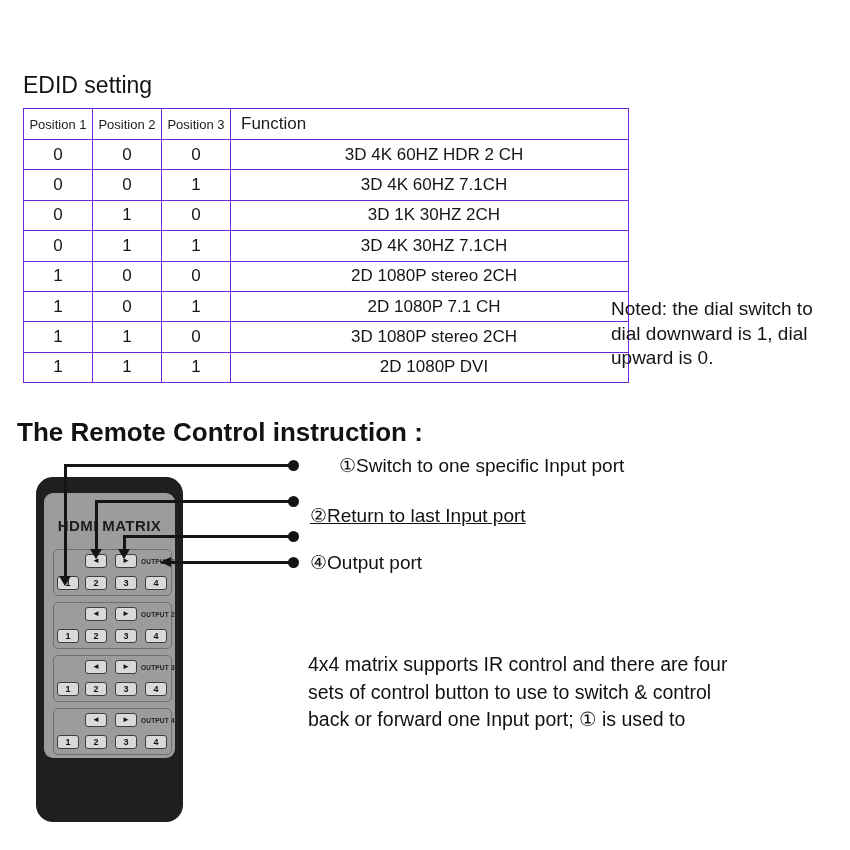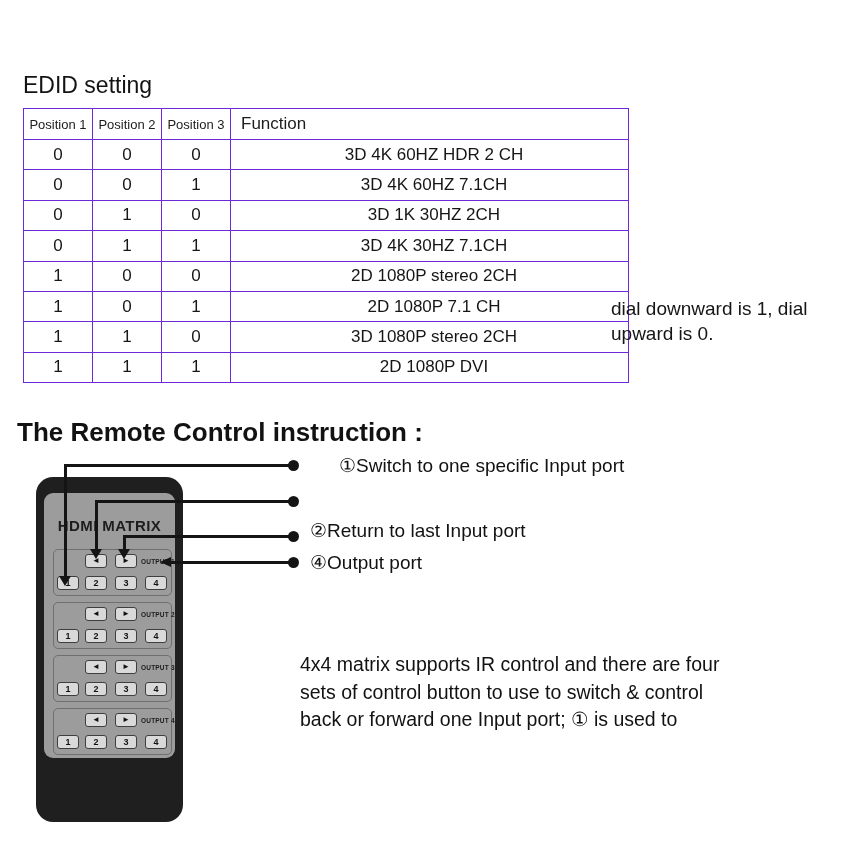--- a/index.html
+++ b/index.html
@@ -41,23 +41,23 @@
   .cl{position:absolute; background:#141414; z-index:5;}
   .cl-dot{position:absolute; width:11px; height:11px; border-radius:50%; background:#141414; z-index:5;}
   .cl-arrow-down{position:absolute; width:0; height:0; z-index:6;
           border-left:6.5px solid transparent; border-right:6.5px solid transparent;
           border-top:10px solid #141414;}
   .cl-arrow-left{position:absolute; width:0; height:0; z-index:6;
           border-top:5.5px solid transparent; border-bottom:5.5px solid transparent;
           border-right:11px solid #141414;}
   .callout-text{position:absolute; left:310px; font-size:19px; line-height:25px;
           color:#121212; white-space:nowrap;}
-  .ct1{top:453px;margin-left:29px;} .ct2{top:518px;} .ct3{top:524px;} .ct4{top:550px;}
-  
-  .description{position:absolute; left:300px; top:651px; font-size:19.5px; line-height:27.6px;
+  .ct1{top:453px;margin-left:29px;} .ct2{top:503px;text-decoration:underline;} .ct3{top:524px;} .ct4{top:550px;}
+  
+  .description{position:absolute; left:308px; top:651px; font-size:19.5px; line-height:27.6px;
           color:#121212; white-space:nowrap;}
 </style>
 </head>
 <body>
 
 <div id="canvas">
 
   <div class="edid-heading">EDID setting</div>
 
   <table class="edid">
@@ -115,20 +115,21 @@
       <tr>
         <td class="val">1</td>
         <td class="val">1</td>
         <td class="val">1</td>
         <td class="fn">2D 1080P DVI</td>
       </tr>
     </tbody>
   </table>
 
   <div class="note">
+    <div>Noted: the dial switch to</div>
     <div>dial downward is 1, dial</div>
     <div>upward is 0.</div>
   </div>
 
   <div class="section-heading">The Remote Control instruction :</div>
 
   <div class="remote">
     <div class="remote-panel">
       <div class="remote-brand">HDMI MATRIX</div>
       <div class="remote-groups">

